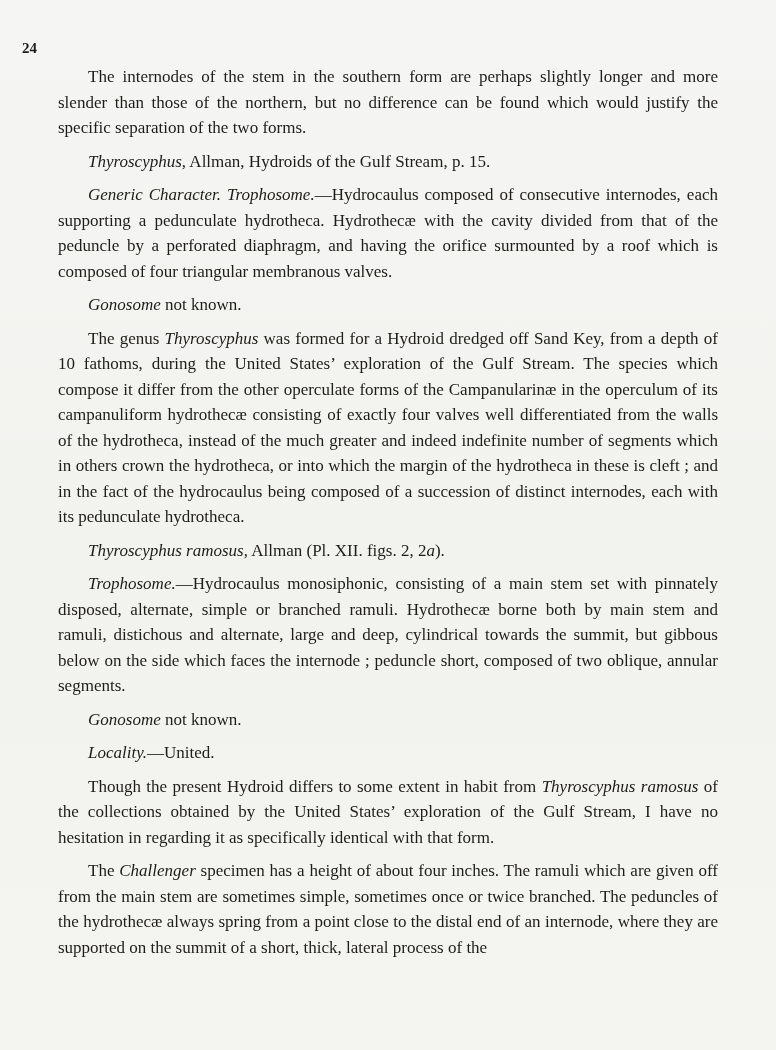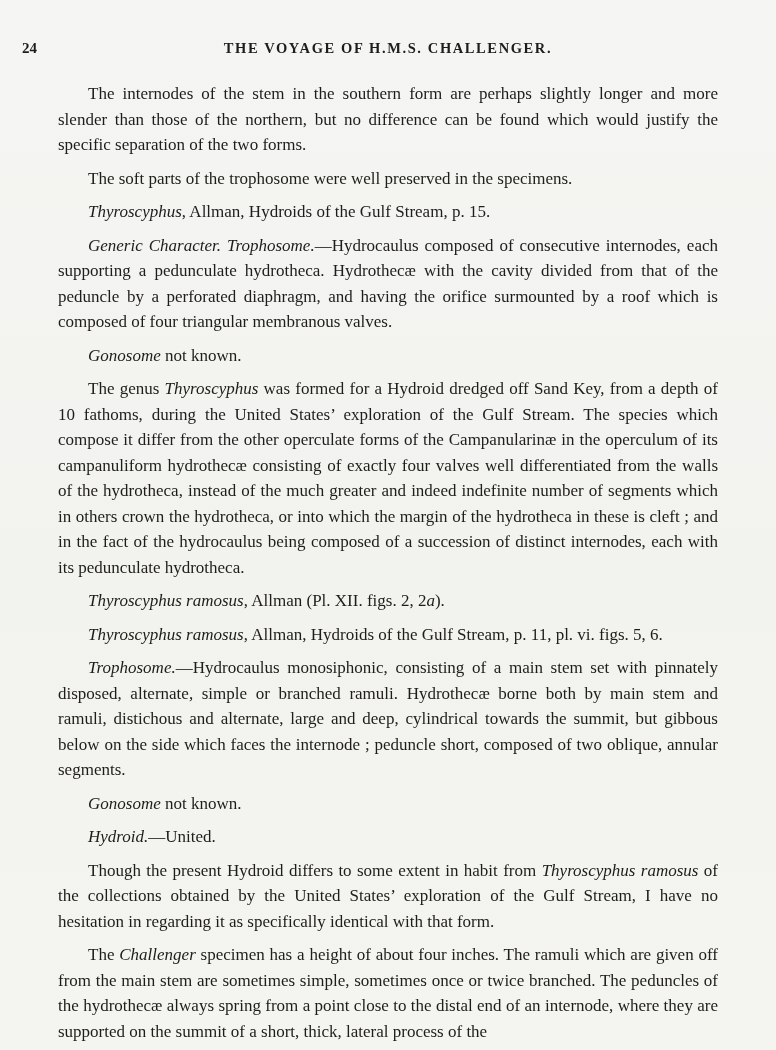--- a/index.html
+++ b/index.html
@@ -65,46 +65,43 @@
   .sect-gap { margin-top: 11px; }
   .it { font-style: italic; }
 </style>
 </head>
 <body>
 
 <div class="page">
 
   <header class="running-head">
     <span class="page-num">24</span>
-    <span>THE VOYAGE OF H.M.S. CHALLENGER.</span>
   </header>
 
   <main>
 
     <p class="body-para"><span>The internodes of the stem in the southern form are perhaps slightly longer and more slender than those of the northern, but no difference can be found which would justify the specific separation of the two forms.</span></p>
 
-    <p class="body-para"><span>The soft parts of the trophosome were well preserved in the specimens.</span></p>
 
 
     <p class="body-para citation"><span class="it">Thyroscyphus</span><span>, Allman, Hydroids of the Gulf Stream, p. 15.</span></p>
 
     <p class="body-para"><span class="it">Generic Character.</span><span>  </span><span class="it">Trophosome.</span><span>—Hydrocaulus composed of consecutive internodes, each supporting a pedunculate hydrotheca.  Hydrothecæ with the cavity divided from that of the peduncle by a perforated diaphragm, and having the orifice surmounted by a roof which is composed of four triangular membranous valves.</span></p>
 
     <p class="body-para"><span class="it">Gonosome</span><span> not known.</span></p>
 
     <p class="body-para"><span>The genus </span><span class="it">Thyroscyphus</span><span> was formed for a Hydroid dredged off Sand Key, from a depth of 10 fathoms, during the United States’ exploration of the Gulf Stream.  The species which compose it differ from the other operculate forms of the Campanularinæ in the operculum of its campanuliform hydrothecæ consisting of exactly four valves well differentiated from the walls of the hydrotheca, instead of the much greater and indeed indefinite number of segments which in others crown the hydrotheca, or into which the margin of the hydrotheca in these is cleft ; and in the fact of the hydrocaulus being composed of a succession of distinct internodes, each with its pedunculate hydrotheca.</span></p>
 
     <p class="body-para species-heading"><span class="it">Thyroscyphus ramosus</span><span>, Allman (Pl. XII. figs. 2, 2</span><span class="it">a</span><span>).</span></p>
 
-    <p class="body-para citation"><span class="it">Thyroscyphus ramosus</span><span>, Allman, Hydroids of the Gulf Stream, p. 11, pl. vi. figs. 5, 6.</span></p>
 
     <p class="body-para"><span class="it">Trophosome.</span><span>—Hydrocaulus monosiphonic, consisting of a main stem set with pinnately disposed, alternate, simple or branched ramuli.  Hydrothecæ borne both by main stem and ramuli, distichous and alternate, large and deep, cylindrical towards the summit, but gibbous below on the side which faces the internode ; peduncle short, composed of two oblique, annular segments.</span></p>
 
     <p class="body-para"><span class="it">Gonosome</span><span> not known.</span></p>
 
-    <p class="body-para"><span class="it">Hydroid.</span><span>—United.</span></p>
+    <p class="body-para"><span class="it">Locality.</span><span>—United.</span></p>
 
     <p class="body-para sect-gap"><span>Though the present Hydroid differs to some extent in habit from </span><span class="it">Thyroscyphus ramosus</span><span> of the collections obtained by the United States’ exploration of the Gulf Stream, I have no hesitation in regarding it as specifically identical with that form.</span></p>
 
     <p class="body-para"><span>The </span><span class="it">Challenger</span><span> specimen has a height of about four inches.  The ramuli which are given off from the main stem are sometimes simple, sometimes once or twice branched.  The peduncles of the hydrothecæ always spring from a point close to the distal end of an internode, where they are supported on the summit of a short, thick, lateral process of the</span></p>
 
   </main>
 </div>
 
 </body></html>

